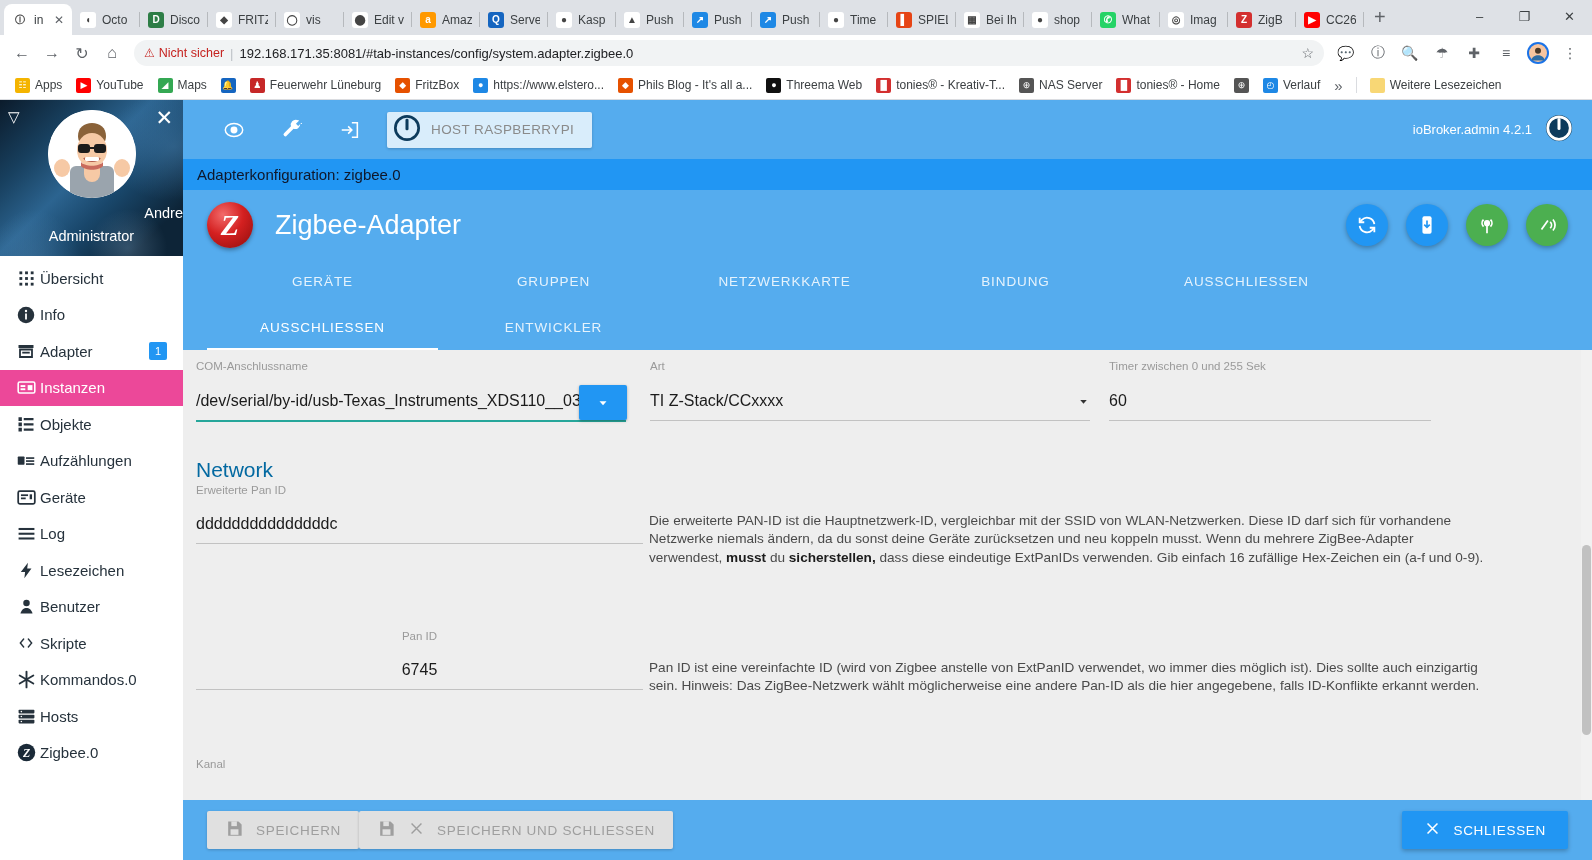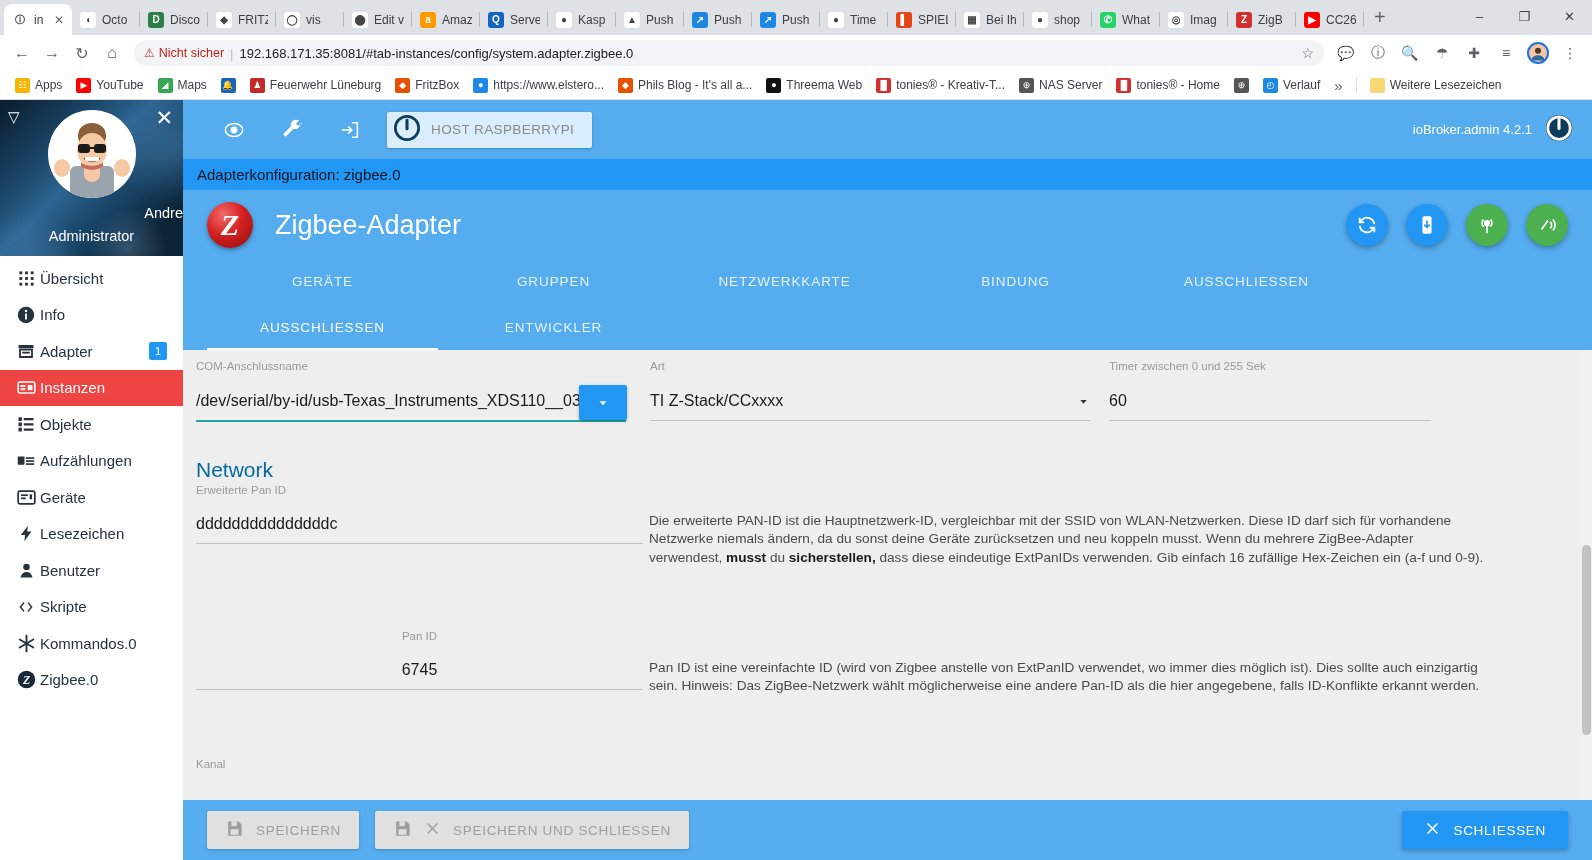--- a/index.html
+++ b/index.html
@@ -81,21 +81,21 @@
     overflow:hidden;
   }
   .user-name { position:absolute; top:105px; left:0; right:0; text-align:right; color:#fff; font-size:14.5px; z-index:3; }
   .user-role { position:absolute; top:128px; left:0; right:0; text-align:center; color:#fff; font-size:14.5px; z-index:3; }
 
   .side-menu { padding-top: 4px; }
   .side-item {
     height: 36.5px; display: flex; align-items: center; gap: 4px;
     padding-left: 16px; font-size: 15px; color: #26323c; position: relative;
   }
-  .side-item.active { background: #ef4444; color: #fff; }
+  .side-item.active { background: #ec4899; color: #fff; }
   .side-ico { width: 20px; flex: 0 0 20px; display:flex; align-items:center; justify-content:center; }
   .side-badge {
     position:absolute; right: 16px; min-width: 18px; height: 18px; border-radius: 2px;
     background: #2196f3; color:#fff; font-size: 11px; display:flex; align-items:center; justify-content:center; padding: 0 4px;
   }
 
   
   .main { flex: 1; position: relative; background:#eeeeee; display:flex; flex-direction:column;border-radius:10px; }
 
   .topbar { height: 59px; background: #55ACEE; display:flex; align-items:center; padding-left: 22px; gap: 0px; position:relative;}
@@ -141,21 +141,21 @@
 
   .desc { font-size:13.6px; color:#4a4a4a; line-height:1.36; }
   .desc b { font-weight: bold; color:#1b1b1b; }
 
   .scrollbar {
     position:absolute; right:0; top:0; width:11px; height:100%; background:#f1f1f1;
   }
   .scrollthumb { position:absolute; right:1px; width:9px; background:#c1c1c1; border-radius:5px; }
 
   
-  .bottombar { height: 60px; background:#55ACEE; display:flex; align-items:center; padding: 0 24px; gap: 16px; position:relative; }
+  .bottombar { height: 60px; background:#55ACEE; display:flex; align-items:center; padding: 0 24px; position:relative; }
   .btn-flat {
     height: 38px; display:flex; align-items:center; gap:12px; padding: 0 18px;
     background: #e0e0e0; color:#9e9e9e; font-size:13.5px; letter-spacing:.7px;
     box-shadow: 0 1px 3px rgba(0,0,0,.2); border-radius:2px;
   }
   .btn-close {
     position:absolute; right: 24px; height: 38px; display:flex; align-items:center; gap:12px;
     padding: 0 22px; background:#2196F3; color:#fff; font-size:13.5px; letter-spacing:.7px;
     box-shadow: 0 2px 4px rgba(0,0,0,.25); border-radius:2px;
   }
@@ -465,20 +465,30 @@
               <rect x="1.5" y="4" width="21" height="16" rx="2" fill="none" stroke="currentColor" stroke-width="2.2"></rect>
               <rect x="5" y="8" width="9" height="2.2"></rect>
               <rect x="5" y="12" width="6" height="2.2"></rect>
               <rect x="16" y="8" width="3" height="6.2"></rect>
             </svg>
           </span>
           <span>Geräte</span>
         </div>
         <div class="side-item">
           <span class="side-ico">
+            <svg width="19" height="19" viewBox="0 0 24 24" fill="currentColor">
+              <rect x="2" y="5" width="20" height="2.6"></rect>
+              <rect x="2" y="11" width="20" height="2.6"></rect>
+              <rect x="2" y="17" width="20" height="2.6"></rect>
+            </svg>
+          </span>
+          <span>Log</span>
+        </div>
+        <div class="side-item">
+          <span class="side-ico">
             <svg width="17" height="19" viewBox="0 0 24 24" fill="currentColor">
               <path d="M14 1L4 14h6l-1 9 10-14h-6z"></path>
             </svg>
           </span>
           <span>Lesezeichen</span>
         </div>
         <div class="side-item">
           <span class="side-ico">
             <svg width="17" height="19" viewBox="0 0 24 24" fill="currentColor">
               <circle cx="12" cy="7" r="4.6"></circle>
@@ -495,20 +505,33 @@
           </span>
           <span>Skripte</span>
         </div>
         <div class="side-item">
           <span class="side-ico">
             <svg width="19" height="19" viewBox="0 0 24 24" stroke="currentColor" stroke-width="2.4" stroke-linecap="round">
               <path d="M12 2v20M3.4 7l17.2 10M20.6 7L3.4 17"></path>
             </svg>
           </span>
           <span>Kommandos.0</span>
+        </div>
+        <div class="side-item">
+          <span class="side-ico">
+            <svg width="19" height="19" viewBox="0 0 24 24" fill="currentColor">
+              <rect x="2" y="3.5" width="20" height="4.6" rx="1"></rect>
+              <rect x="2" y="9.8" width="20" height="4.6" rx="1"></rect>
+              <rect x="2" y="16.1" width="20" height="4.6" rx="1"></rect>
+              <circle cx="5.5" cy="5.8" r="1" fill="#fff"></circle>
+              <circle cx="5.5" cy="12.1" r="1" fill="#fff"></circle>
+              <circle cx="5.5" cy="18.4" r="1" fill="#fff"></circle>
+            </svg>
+          </span>
+          <span>Hosts</span>
         </div>
         <div class="side-item">
           <span class="side-ico">
             <svg width="19" height="19" viewBox="0 0 24 24">
               <circle cx="12" cy="12" r="11" fill="#1b2a38"></circle>
               <text x="12" y="17.5" font-size="15" font-style="italic" font-weight="bold" text-anchor="middle" fill="#fff" font-family="serif">Z</text>
             </svg>
           </span>
           <span>Zigbee.0</span>
         </div>

